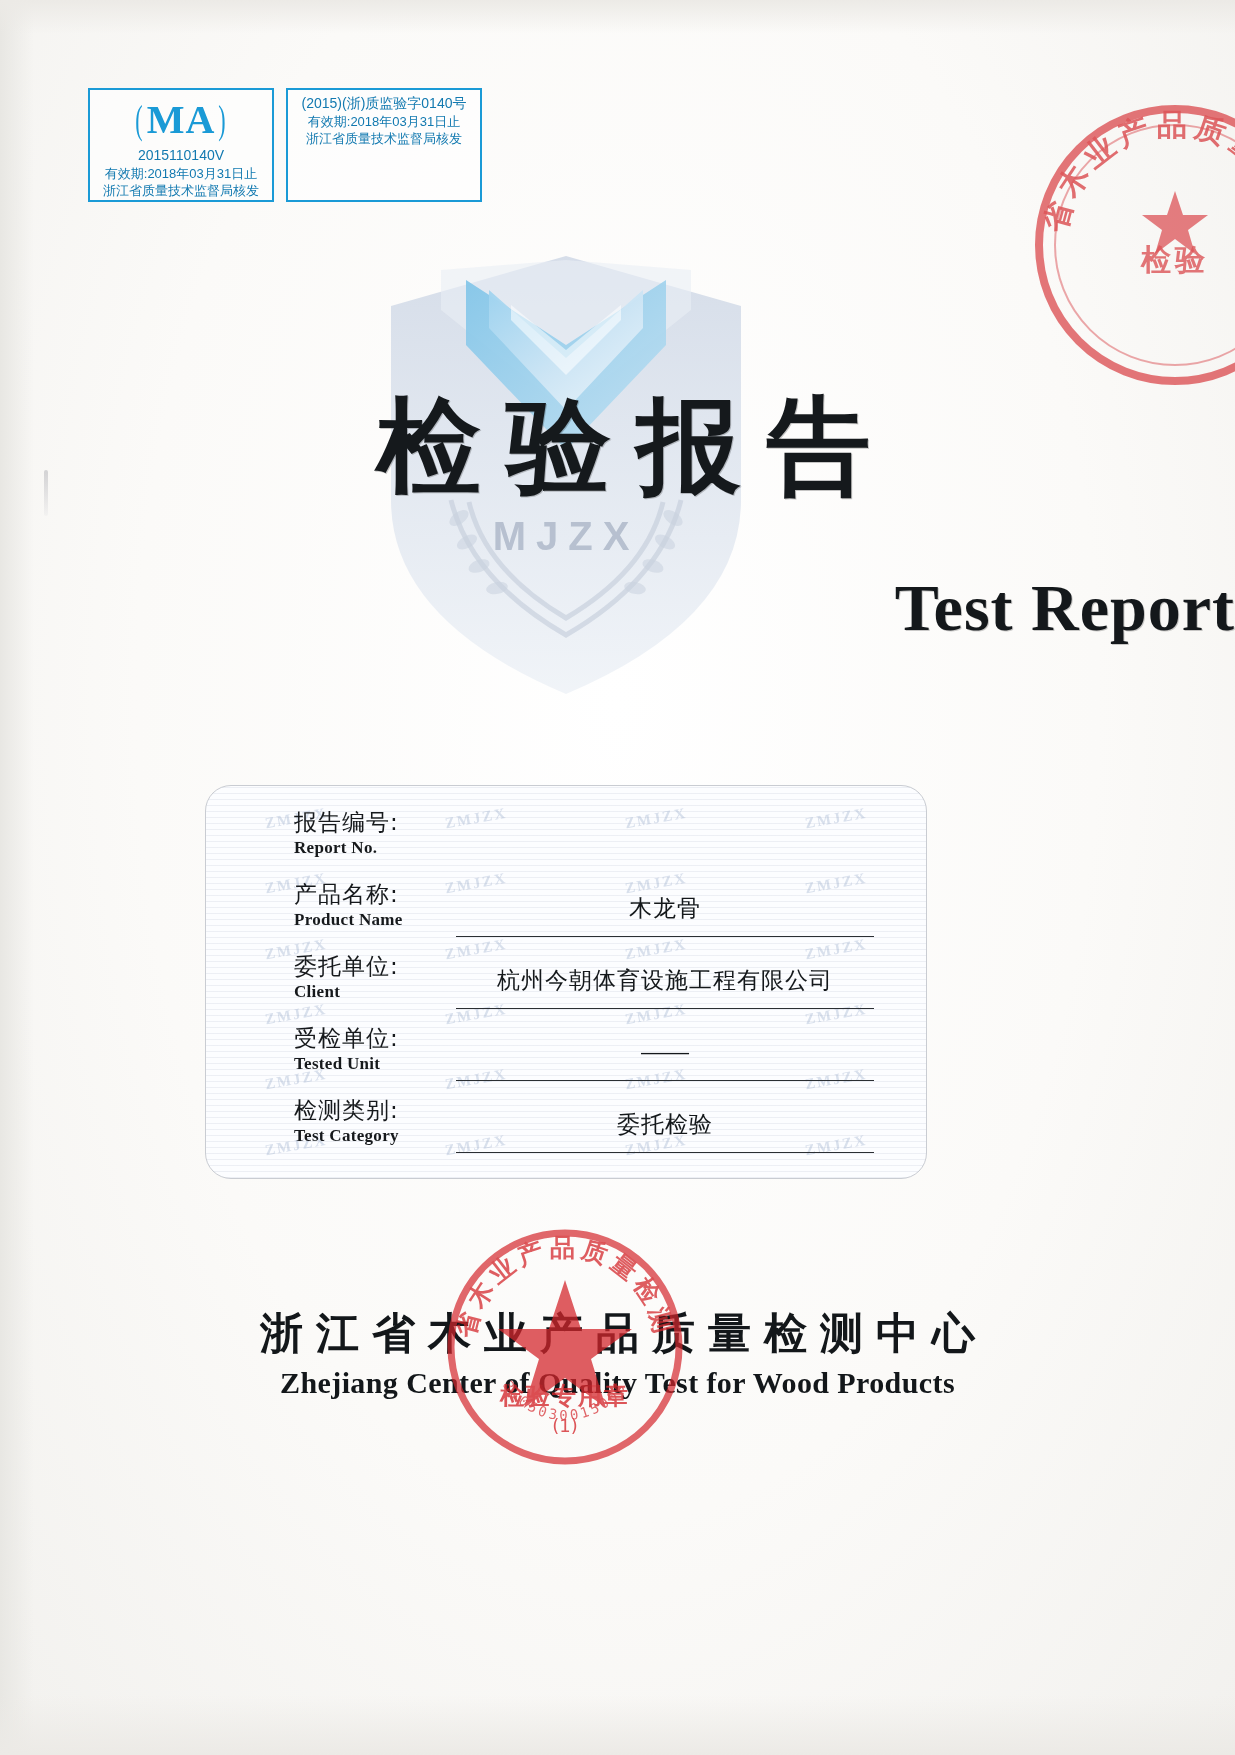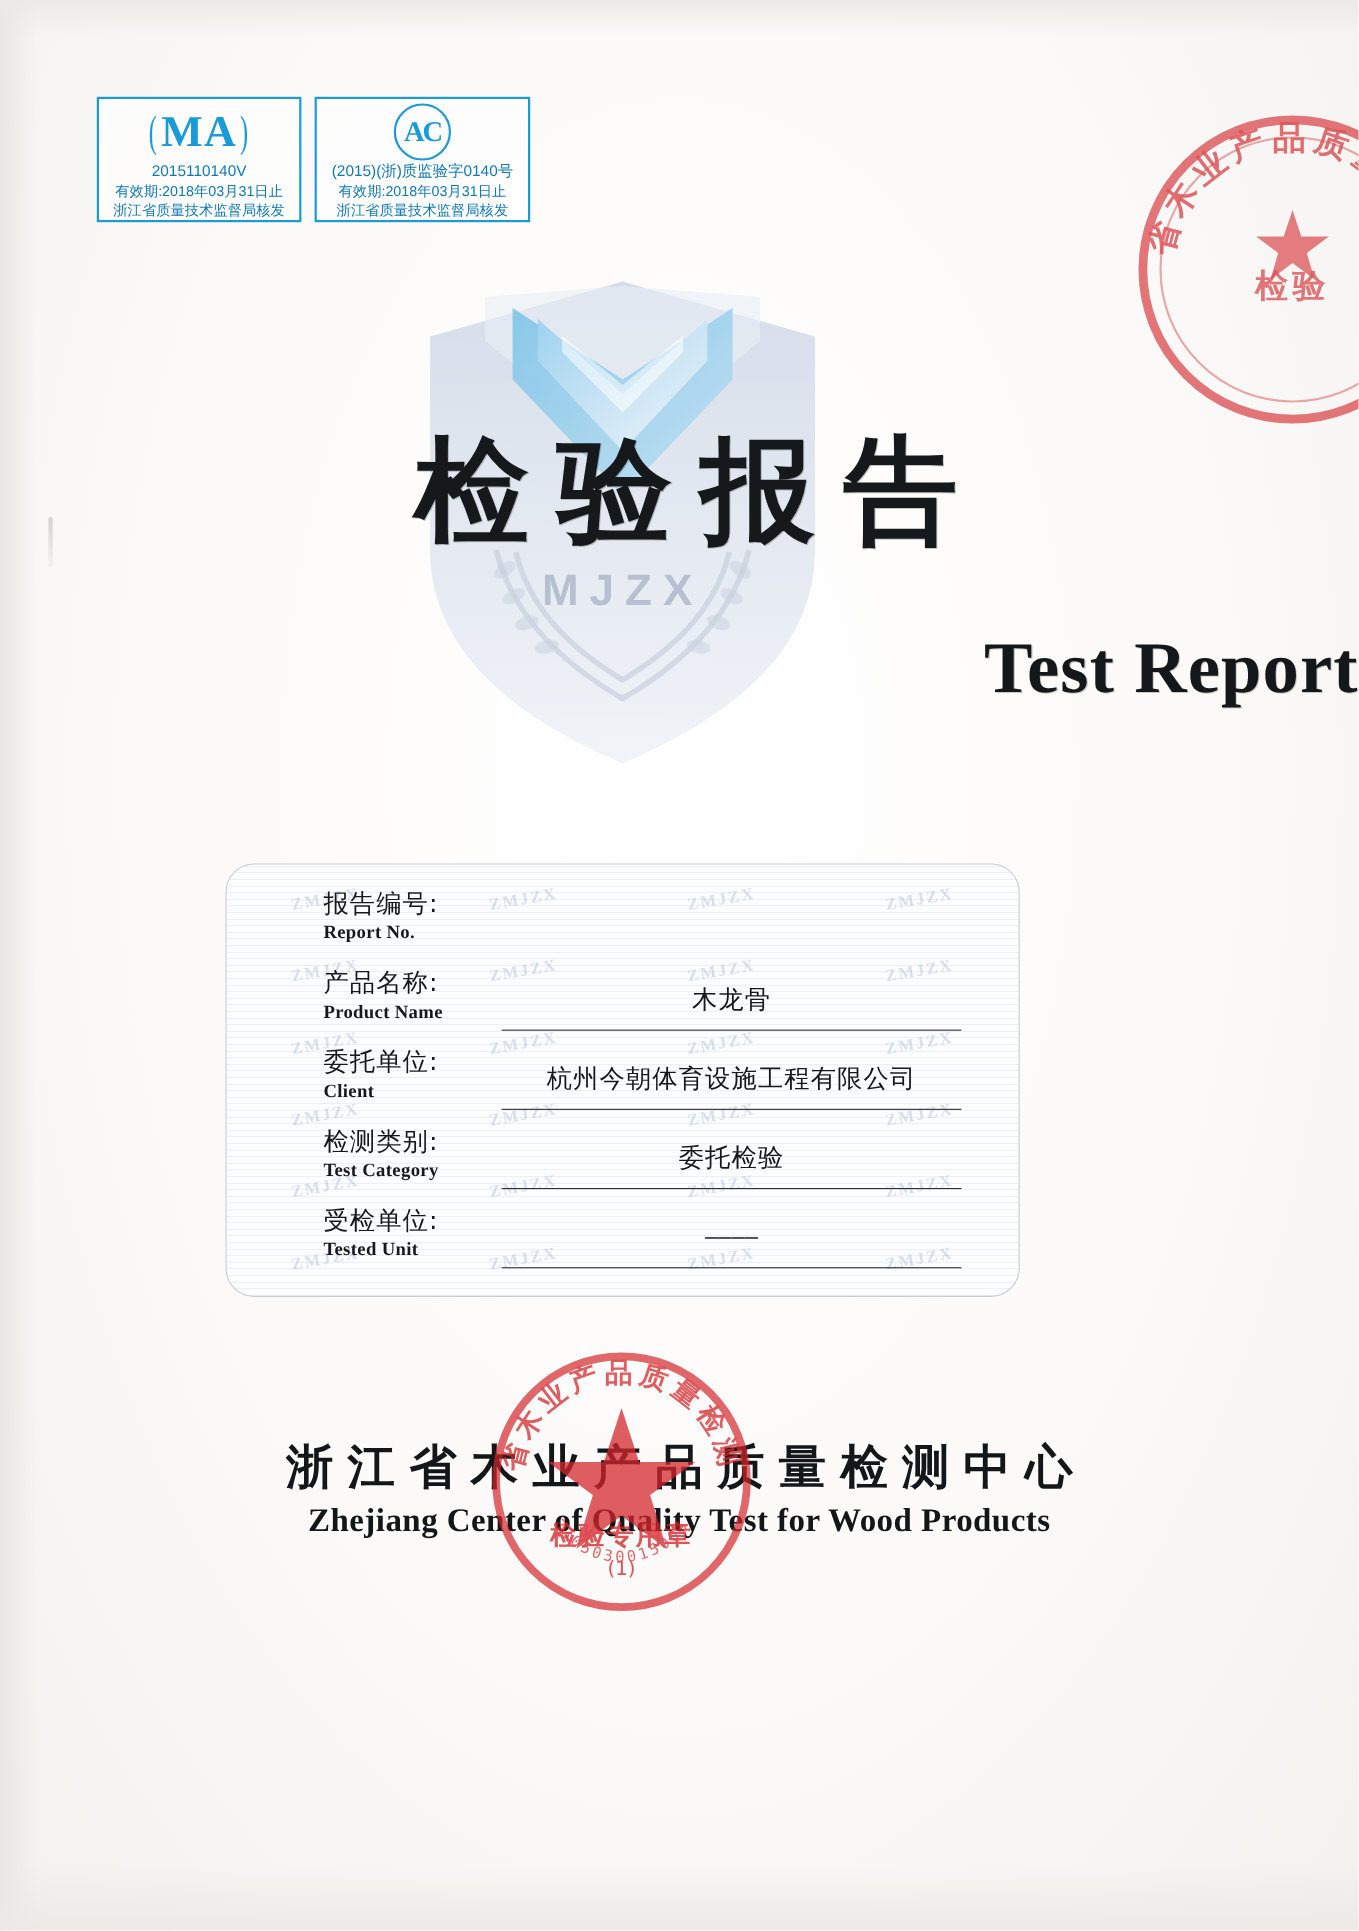--- a/index.html
+++ b/index.html
@@ -299,23 +299,20 @@
       <div class="cma-mark">
         <span class="arc-l">(</span><span>MA</span><span class="arc-r">)</span>
       </div>
     </div>
     <div class="cert-code">2015110140V</div>
     <div class="cert-line">有效期:2018年03月31日止</div>
     <div class="cert-line">浙江省质量技术监督局核发</div>
   </div>
 
   <div class="cert-box wide">
-    <div class="cert-logo">
-      <div class="cnas-circle">AC</div>
-    </div>
     <div class="cert-code">(2015)(浙)质监验字0140号</div>
     <div class="cert-line">有效期:2018年03月31日止</div>
     <div class="cert-line">浙江省质量技术监督局核发</div>
   </div>
 
 </div>
 
 <div class="emblem">
   <svg width="370" height="450" viewBox="0 0 370 450">
     <defs>
@@ -408,32 +405,32 @@
     <div class="field">
       <div class="field-label">
         <div class="label-cn">委托单位:</div>
         <div class="label-en">Client</div>
       </div>
       <div class="field-value">杭州今朝体育设施工程有限公司</div>
     </div>
 
     <div class="field">
       <div class="field-label">
+        <div class="label-cn">受检单位:</div>
+        <div class="label-en">Tested Unit</div>
+      </div>
+      <div class="field-value dashes">————</div>
+    </div>
+
+    <div class="field">
+      <div class="field-label">
         <div class="label-cn">检测类别:</div>
         <div class="label-en">Test Category</div>
       </div>
       <div class="field-value">委托检验</div>
-    </div>
-
-    <div class="field">
-      <div class="field-label">
-        <div class="label-cn">受检单位:</div>
-        <div class="label-en">Tested Unit</div>
-      </div>
-      <div class="field-value dashes">————</div>
     </div>
 
   </div>
 </div>
 
 <div class="org-cn">浙江省木业产品质量检测中心</div>
 <div class="org-en">Zhejiang Center of Quality Test for Wood Products</div>
 
 <div class="stamp-main">
   <svg width="250" height="250" viewBox="0 0 250 250">

